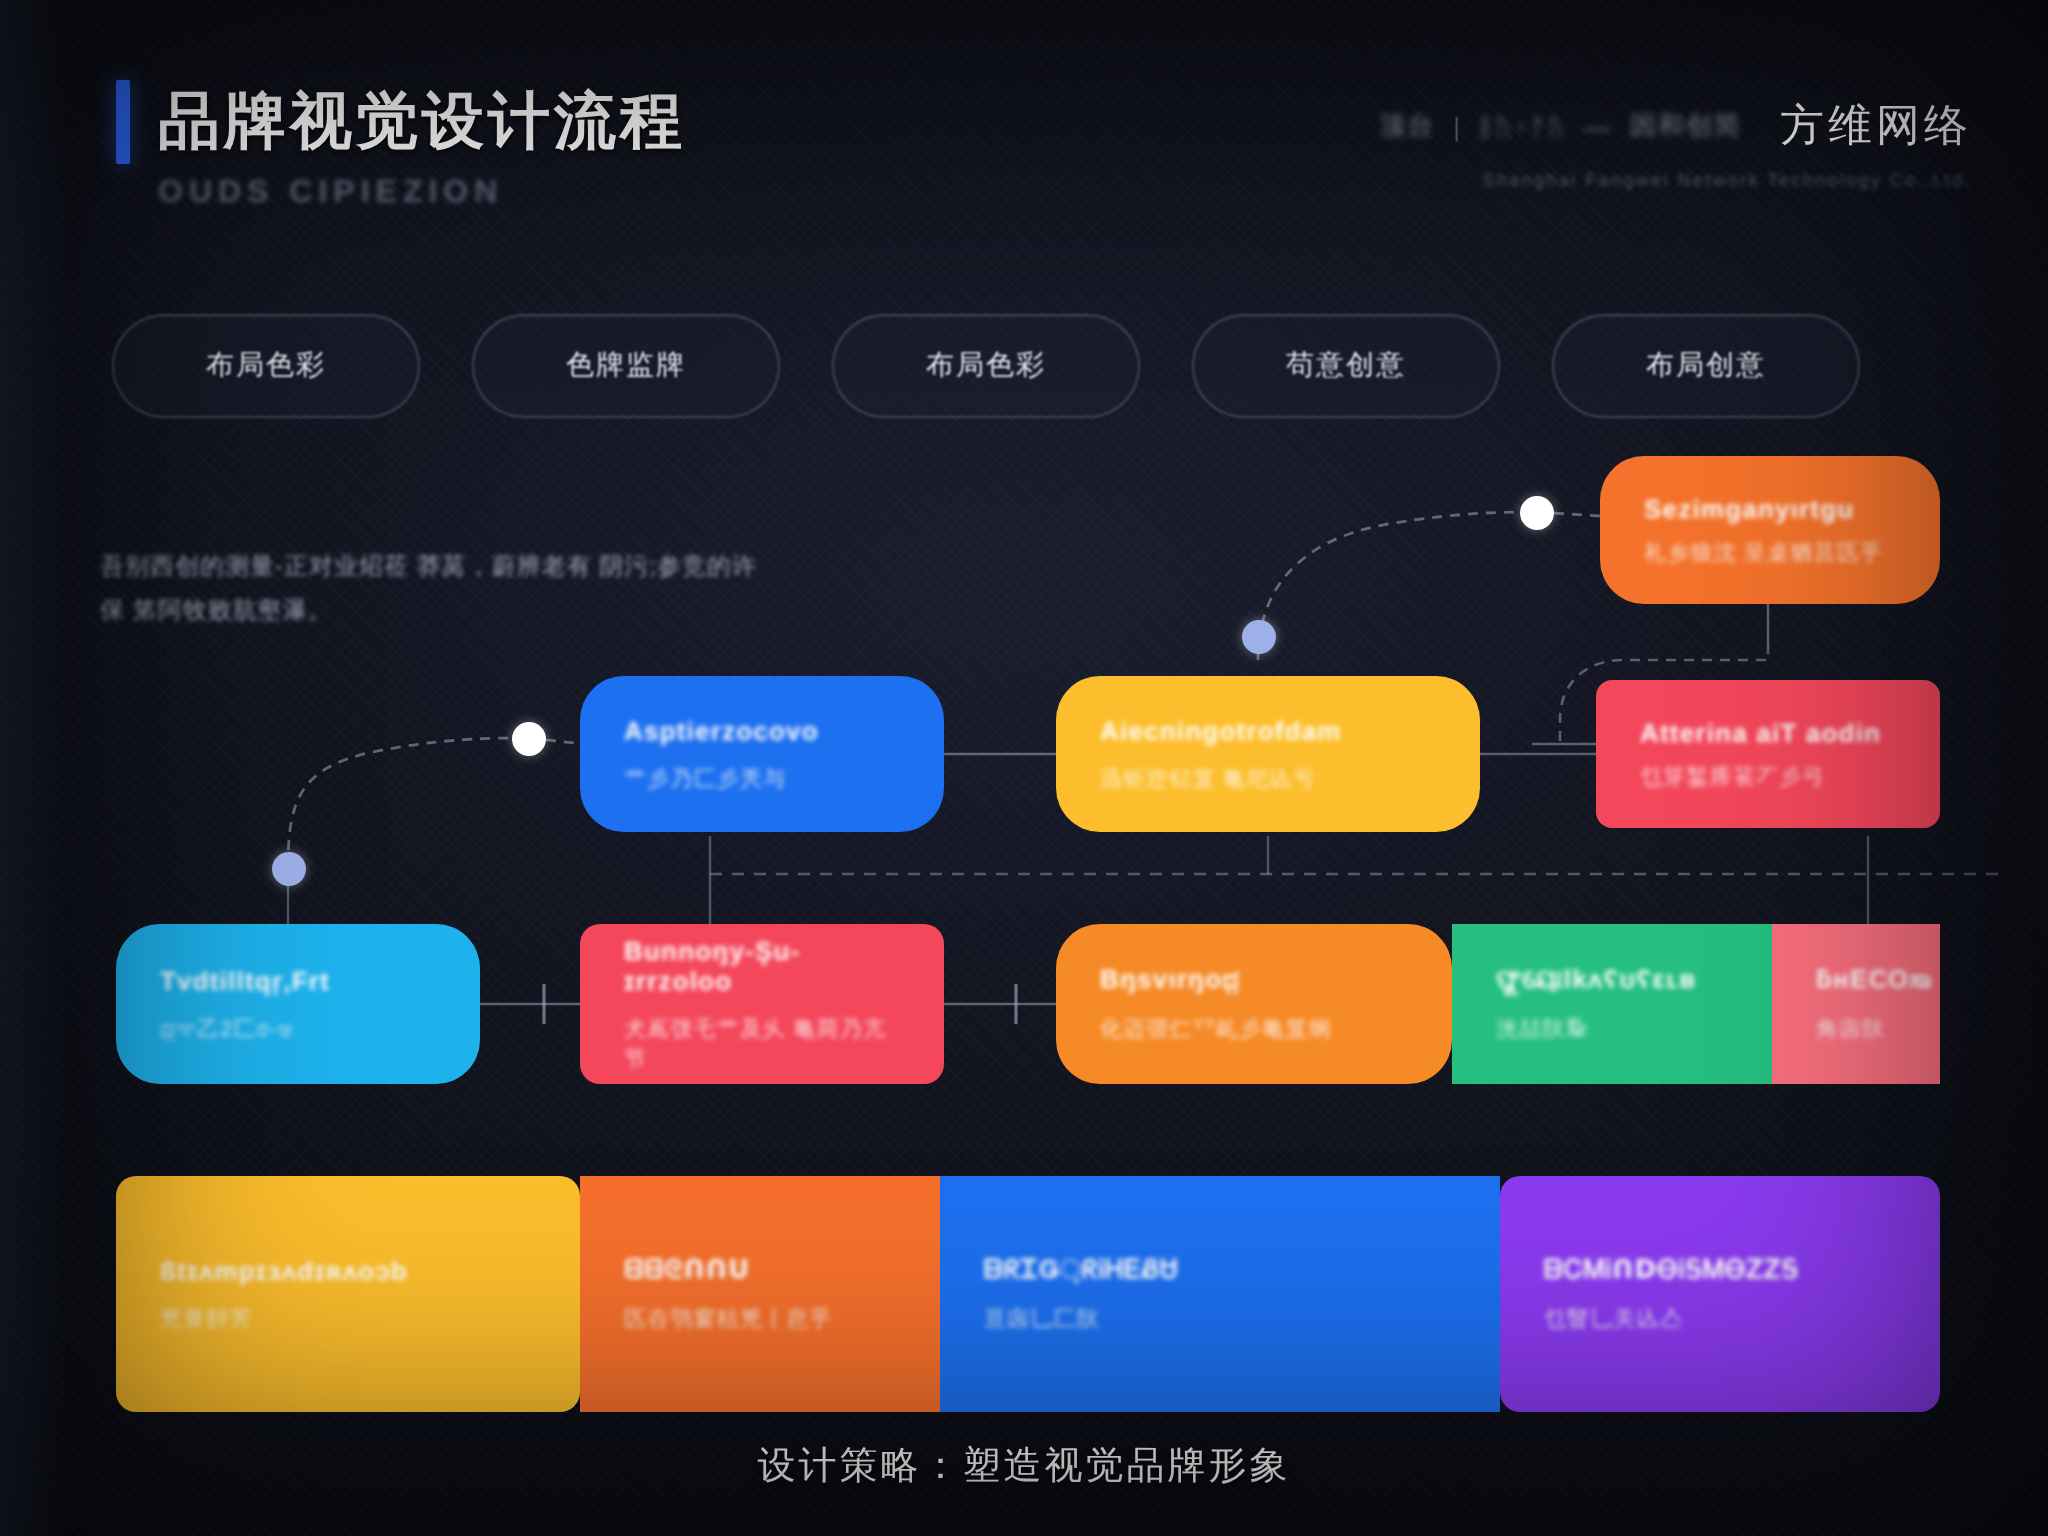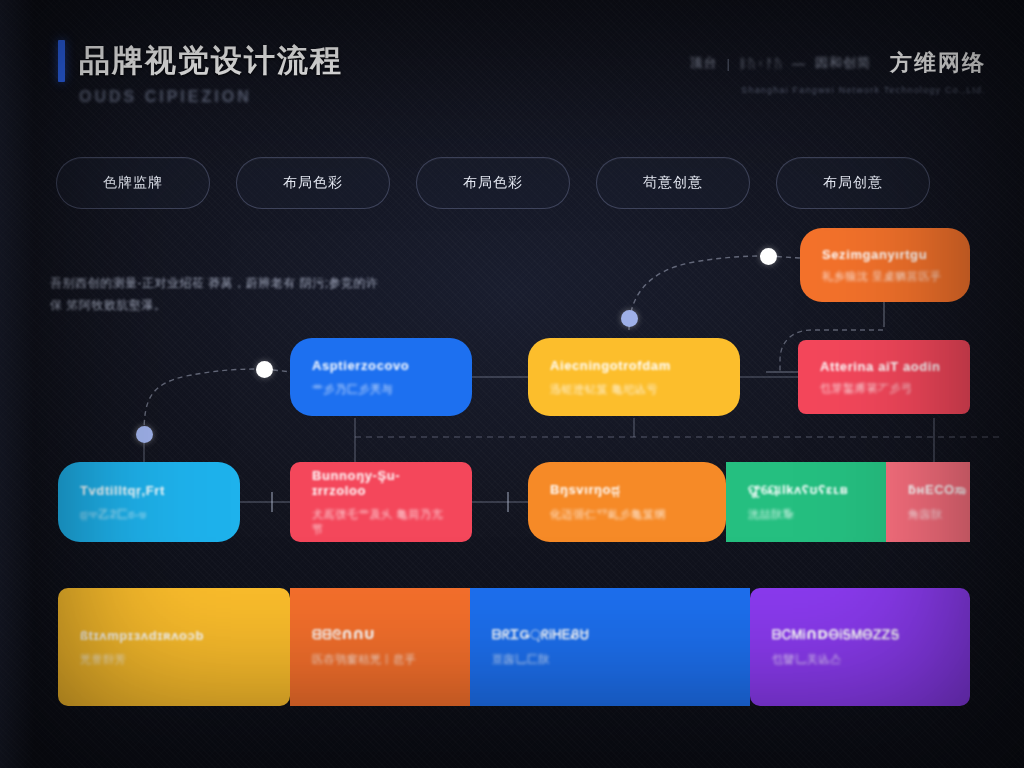--- a/index.html
+++ b/index.html
@@ -48,21 +48,21 @@
 
   
   #meta{position:absolute;right:38px;top:48px;text-align:right;}
   #meta-line{
     display:flex;align-items:center;justify-content:flex-end;gap:9px;
     font-size:13px;color:rgba(190,198,220,.72);
   }
   .meta-blur{filter:blur(1.5px);letter-spacing:1px;}
   #meta-sep{color:rgba(160,170,195,.5);}
   #brand{
-    font-size:22px;font-weight:700;color:#ffffff;letter-spacing:2px;
+    font-size:22px;font-weight:400;color:#ffffff;letter-spacing:2px;
     margin-left:10px;filter:none;
   }
   #meta-sub{
     margin-top:7px;font-size:9px;letter-spacing:1.2px;
     color:rgba(150,160,190,.5);filter:blur(1.1px);
   }
 
   
   #pills{position:absolute;left:56px;top:157px;display:flex;gap:26px;}
   .pill{
@@ -128,24 +128,24 @@
       <span class="meta-blur">ᛒᚢᚲᚨᚢ</span>
       <span class="meta-blur">—</span>
       <span class="meta-blur">因和创简</span>
       <span id="brand">方维网络</span>
     </div>
     <div id="meta-sub">Shanghai Fangwei Network Technology Co.,Ltd.</div>
   </div>
 
   <div id="pills">
       <div class="pill">
+        <span>布局色彩</span>
+      </div>
+      <div class="pill">
         <span>色牌监牌</span>
-      </div>
-      <div class="pill">
-        <span>布局色彩</span>
       </div>
       <div class="pill">
         <span>布局色彩</span>
       </div>
       <div class="pill">
         <span>苟意创意</span>
       </div>
       <div class="pill">
         <span>布局创意</span>
       </div>
@@ -237,15 +237,18 @@
       <div class="node" style="left: 470px; top: 588px; width: 280px; height: 118px; background: rgb(29, 112, 240); border-radius: 0px;">
         <div class="n-title">ᗷᖇᏆǤᨘᖇᎥᎻᎬᏰᏌ</div>
         <div class="n-sub">亘㐫乚匚阦</div>
       </div>
       <div class="node" style="left: 750px; top: 588px; width: 220px; height: 118px; background: rgb(139, 59, 240); border-radius: 10px;">
         <div class="n-title">ᗷᏟᎷᎥᑎᗞᎾᎥᎦᎷᎾᏃᏃᎦ</div>
         <div class="n-sub">乜睯乚关兦亼</div>
       </div>
     </div>
 
+  <div id="caption-wrap" style="position:absolute;left:0;right:0;bottom:22px;text-align:center;">
+    <span style="font-size:19px;color:#ffffff;letter-spacing:1.5px;text-shadow:0 2px 6px rgba(0,0,0,.9);">设计策略：塑造视觉品牌形象</span>
+  </div>
 
   <div id="vignette"></div>
 </div>
 
 </body></html>

